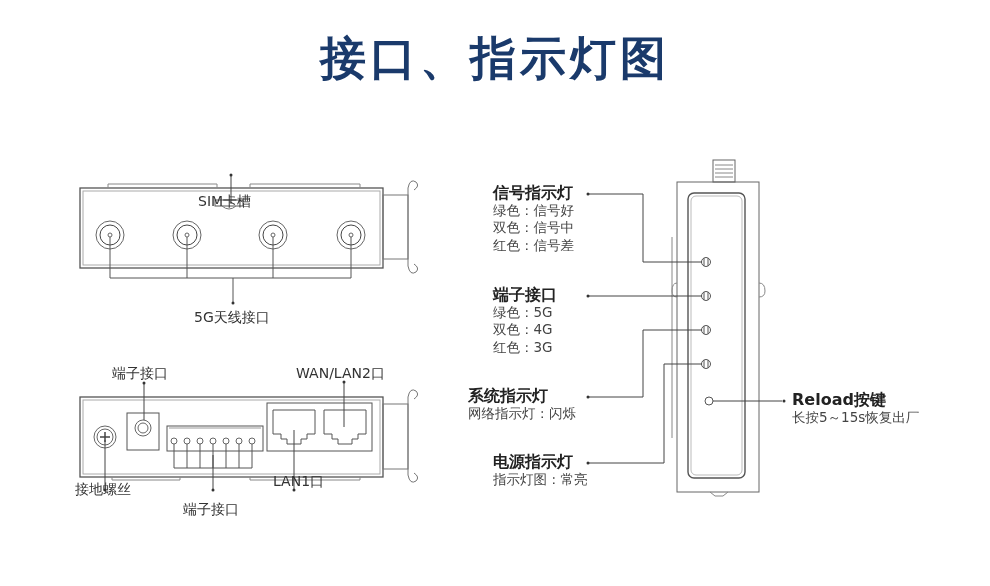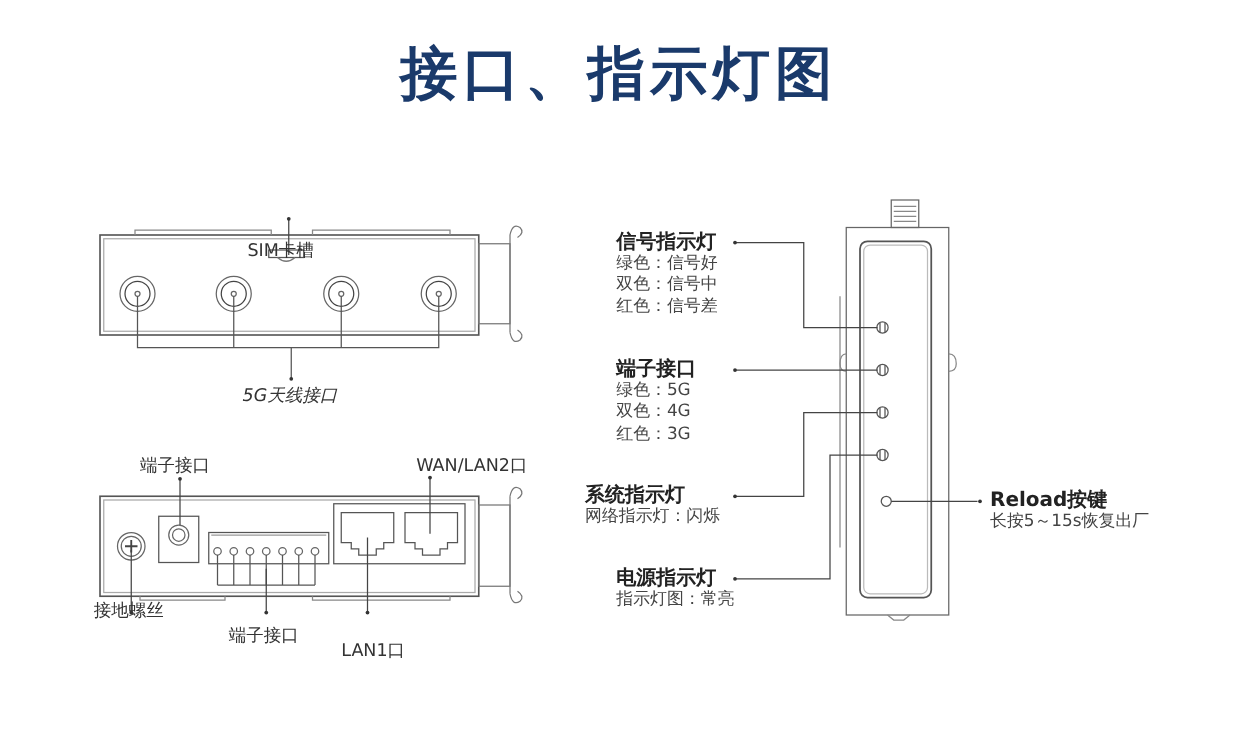--- a/index.html
+++ b/index.html
@@ -162,27 +162,27 @@
     <path d="M588 397 H643 V330 H702" stroke="#444"></path>
       <circle cx="588" cy="397" r="1.5" fill="#333" stroke="none"></circle>
     <path d="M588 463 H664 V364 H702" stroke="#444"></path>
       <circle cx="588" cy="463" r="1.5" fill="#333" stroke="none"></circle>
     <path d="M713 401 H782" stroke="#444"></path>
       <circle cx="784" cy="401" r="1.5" fill="#333" stroke="none"></circle>
   </g>
 </svg>
 
 <div class="lbl" style="left:198px;top:152px;margin-top:40px;">SIM卡槽</div>
-<div class="lbl" style="left:194px;top:308px;font-style:italic;">5G天线接口</div>
+<div class="lbl" style="left:194px;top:308px;">5G天线接口</div>
 
 <div class="lbl" style="left:112px;top:364px;">端子接口</div>
-<div class="lbl" style="left:296px;top:364px;margin-left:37px;">WAN/LAN2口</div>
+<div class="lbl" style="left:296px;top:364px;">WAN/LAN2口</div>
 <div class="lbl" style="left:75px;top:480px;">接地螺丝</div>
 <div class="lbl" style="left:183px;top:500px;">端子接口</div>
-<div class="lbl" style="left:273px;top:512px;">LAN1口</div>
+<div class="lbl" style="left:273px;top:472px;">LAN1口</div>
 
 <div class="blk" style="left:493px;top:184px;">
   <div class="h">信号指示灯</div>
   <div>绿色：信号好</div>
   <div>双色：信号中</div>
   <div>红色：信号差</div>
 </div>
 <div class="blk" style="left:493px;top:286px;">
   <div class="h">端子接口</div>
   <div>绿色：5G</div>

